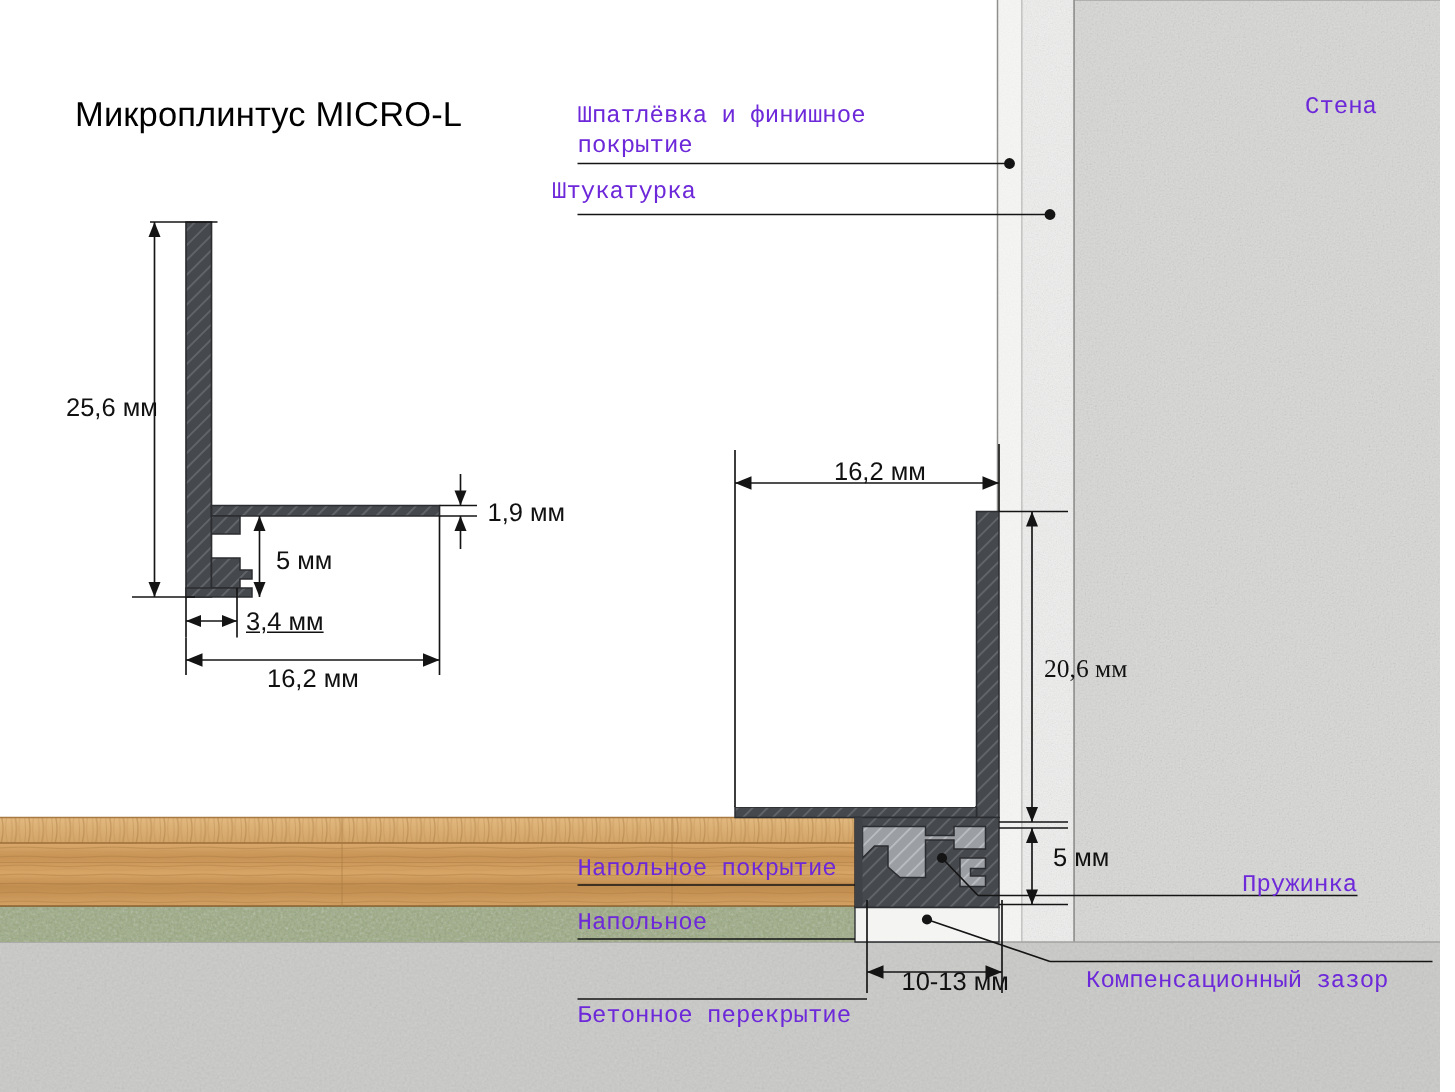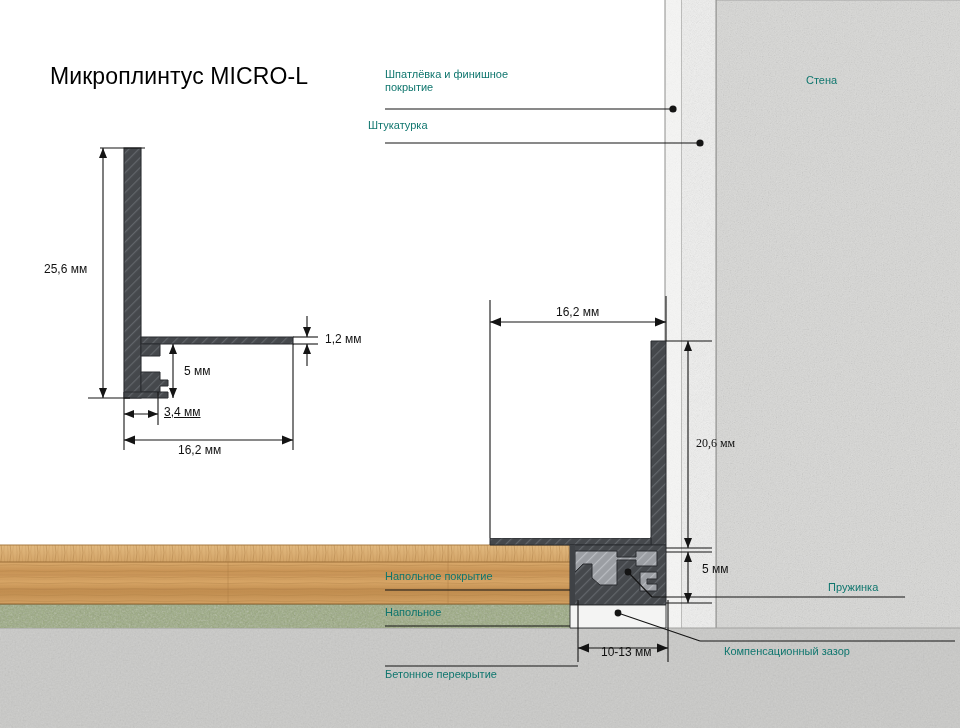--- a/index.html
+++ b/index.html
@@ -24,26 +24,27 @@
     white-space: pre;
     line-height: 1.22;
     pointer-events: none;
   }
   .title {
     font-size: 23px;
     letter-spacing: .1px;
     color: #000;
   }
   .dim {
-    font-size: 12px;
+    font-size: 17px;
     color: #111;
   }
   .ann {
-    font-size: 11px;
-    color: #0f766e;
+    font-size: 16px;
+    color: #6d28d9;
+    font-family: Liberation Mono, monospace;
   }
 </style>
 </head>
 <body>
 
 <div id="stage">
 
 <svg width="970" height="728" viewBox="0 0 970 728" xmlns="http://www.w3.org/2000/svg">
   <defs>
 
@@ -329,25 +330,25 @@
   </g>
 </svg>
 
 <div class="lbl title" style="left:50px; top:62px;">Микроплинтус MICRO-L</div>
 
 <div class="lbl ann" style="left:385px; top:68px; width:230px;">Шпатлёвка и финишное
 покрытие</div>
 
 <div class="lbl ann" style="left:368px; top:119px;">Штукатурка</div>
 
-<div class="lbl ann" style="left:806px; top:62px;margin-top:12px;">Стена</div>
+<div class="lbl ann" style="left:870px; top:62px;">Стена</div>
 
 <div class="lbl dim" style="left:44px; top:262px;">25,6 мм</div>
 
-<div class="lbl dim" style="left:325px; top:332px;">1,2 мм</div>
+<div class="lbl dim" style="left:325px; top:332px;">1,9 мм</div>
 
 <div class="lbl dim" style="left:184px; top:364px;">5 мм</div>
 
 <div class="lbl dim" style="left:164px; top:405px;text-decoration:underline;">3,4 мм</div>
 
 <div class="lbl dim" style="left:178px; top:443px;">16,2 мм</div>
 
 <div class="lbl dim" style="left:556px; top:305px;">16,2 мм</div>
 
 <div class="lbl dim" style="left:696px; top:436px;font-family:Liberation Serif, serif;">20,6 мм</div>

